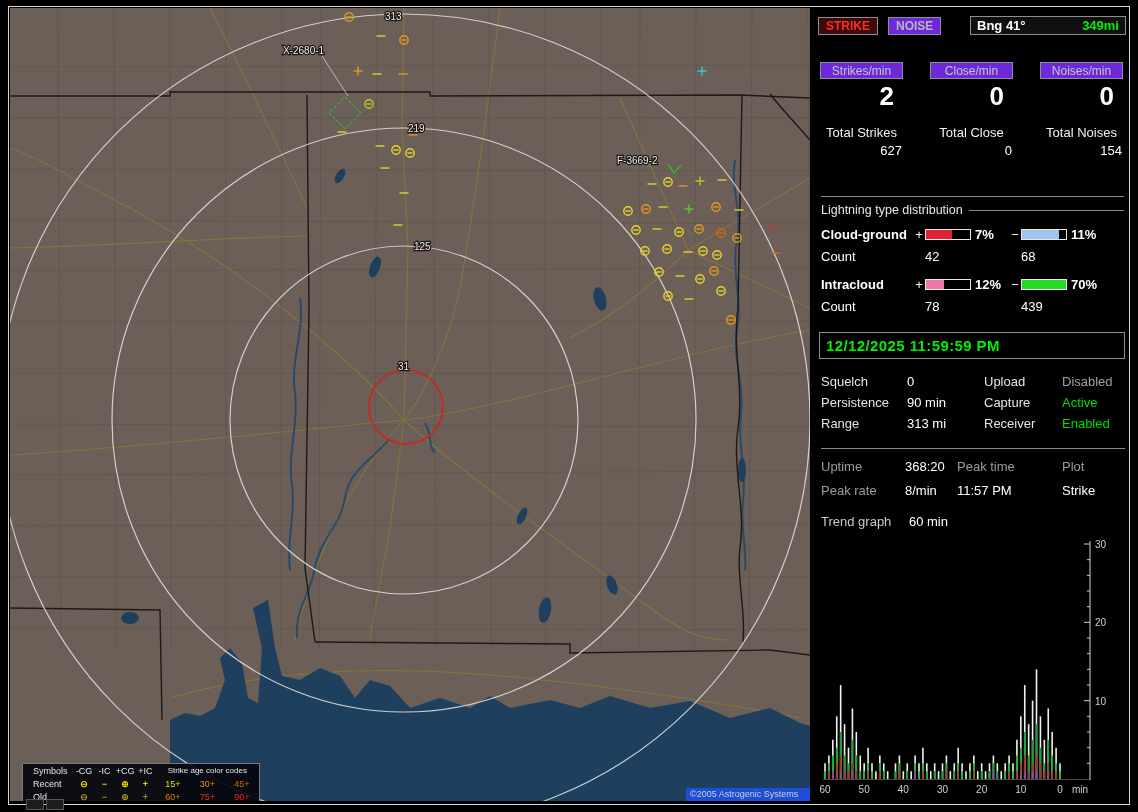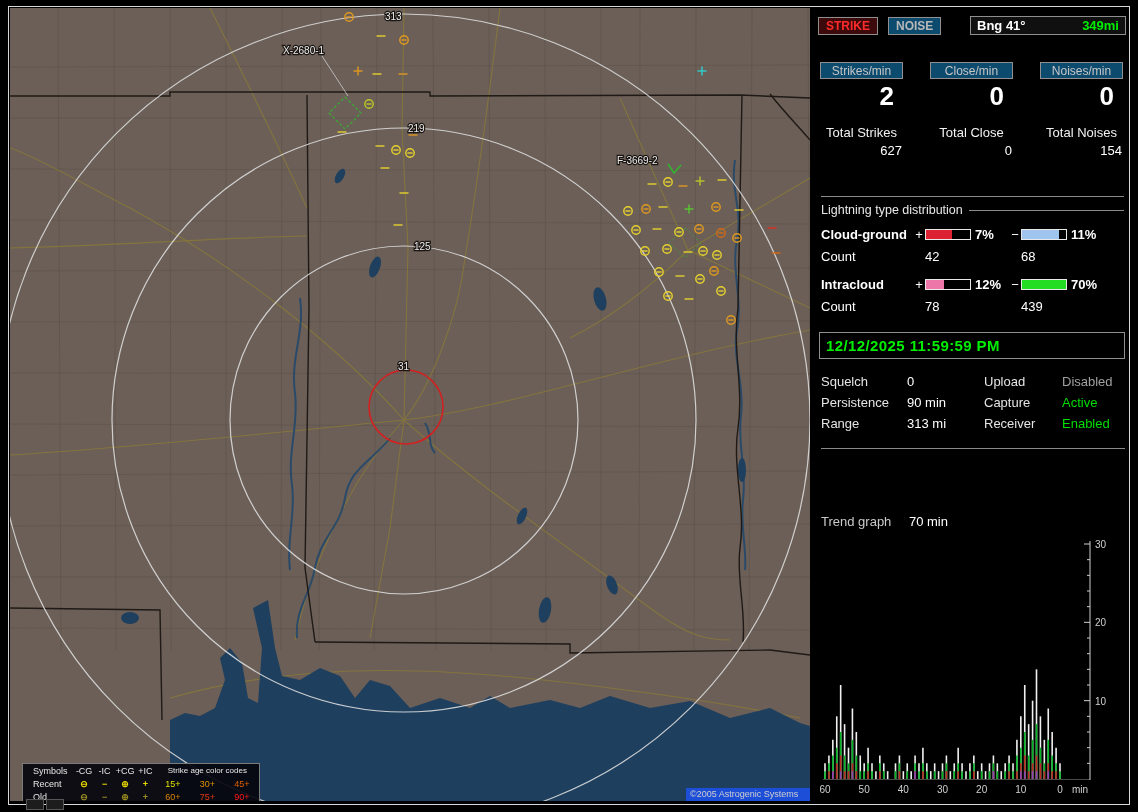--- a/index.html
+++ b/index.html
@@ -17,21 +17,21 @@
   .lg-c{width:21px;text-align:center;}
   .lg-age{width:106px;display:flex;justify-content:space-around;text-align:center;}
   .lg-age-title{width:106px;text-align:center;font-size:8px;}
   .sym-recent{color:#e8d800;font-weight:bold;}
   .sym-old{color:#9a8c20;font-weight:bold;}
   #copyright{position:absolute;left:676px;top:780px;width:124px;height:13px;background:#1d4ed8;
     color:#cfcfcf;font-size:9px;line-height:13px;padding-left:4px;box-sizing:border-box;}
   .chip{position:absolute;width:16px;height:9px;background:#1d1d1d;border:1px solid #565656;}
   
   #panel{position:absolute;left:808px;top:0;width:312px;height:795px;background:#000;color:#fff;}
-  .hbox{border:1px solid #8f8f8f;background:#0c4a6e;color:#c6c6c6;font-size:12px;
+  .hbox{border:1px solid #8f8f8f;background:#6d28d9;color:#c6c6c6;font-size:12px;
         text-align:center;padding:1px 7px;box-sizing:border-box;}
   #topbar{position:absolute;top:9px;left:1px;right:3px;display:flex;align-items:center;}
   #btn-strike{color:#ff2a2a;background:#3c0a0a;font-weight:bold;margin-right:10px;}
   #btn-noise{color:#b8b8b8;font-weight:bold;}
   #bng-box{margin-left:auto;width:142px;display:flex;justify-content:space-between;align-items:center;
            border:1px solid #8f8f8f;background:#101010;padding:1px 6px;font-size:13px;font-weight:bold;}
   #bng-box .bval{color:#00ee00;}
   #rates{position:absolute;top:55px;left:3px;width:306px;display:grid;
          grid-template-columns:83px 83px 83px;column-gap:27px;}
   .rcol{display:flex;flex-direction:column;}
@@ -484,24 +484,34 @@
       <span class="lab">Capture</span>
       <span class="val" style="color: rgb(0, 221, 0);">Active</span>
       <span class="lab">Range</span>
       <span class="val">313 mi</span>
       <span class="lab">Receiver</span>
       <span class="val" style="color: rgb(0, 221, 0);">Enabled</span>
     </div>
 
     <div id="divider2" class="divider"></div>
 
+    <div id="stats2">
+      <span class="lab">Uptime</span>
+      <span class="val">368:20</span>
+      <span class="lab">Peak time</span>
+      <span class="lab">Plot</span>
+      <span class="lab">Peak rate</span>
+      <span class="val">8/min</span>
+      <span class="val">11:57 PM</span>
+      <span class="val">Strike</span>
+    </div>
 
     <div id="trendrow">
       <span class="lab">Trend graph</span>
-      <span class="val">70 min</span>
+      <span class="val">60 min</span>
     </div>
 
     <div id="trend-wrap">
       <svg id="trend-svg" width="306" height="266" viewBox="0 0 306 266">
             <line x1="4" y1="246.5" x2="271" y2="246.5" stroke="#4a4a4a" stroke-width="1"></line>
             <line x1="271" y1="8" x2="271" y2="247" stroke="#cfcfcf" stroke-width="1"></line>
             <line x1="268" y1="230.33333333333334" x2="271" y2="230.33333333333334" stroke="#cfcfcf" stroke-width="1"></line>
             <line x1="268" y1="214.66666666666666" x2="271" y2="214.66666666666666" stroke="#cfcfcf" stroke-width="1"></line>
             <line x1="268" y1="199" x2="271" y2="199" stroke="#cfcfcf" stroke-width="1"></line>
             <line x1="268" y1="183.33333333333334" x2="271" y2="183.33333333333334" stroke="#cfcfcf" stroke-width="1"></line>

